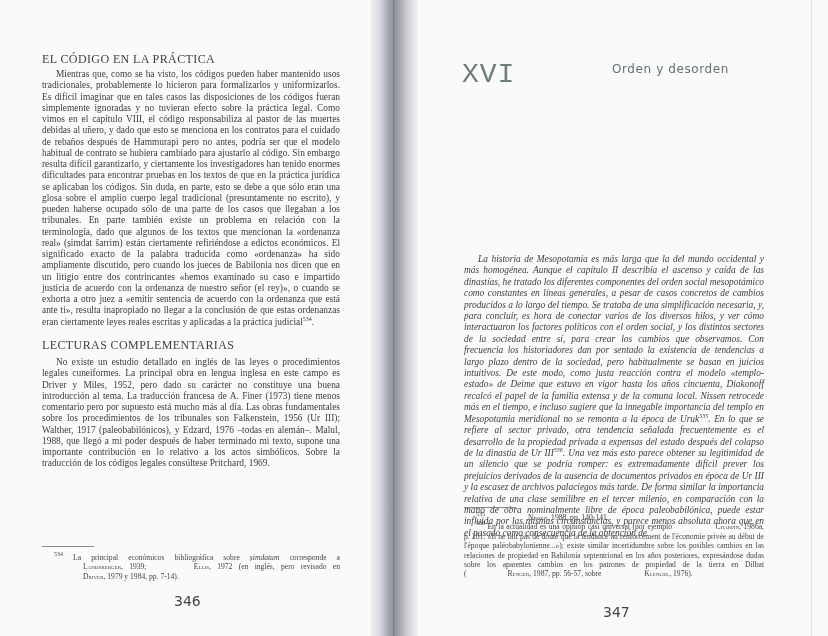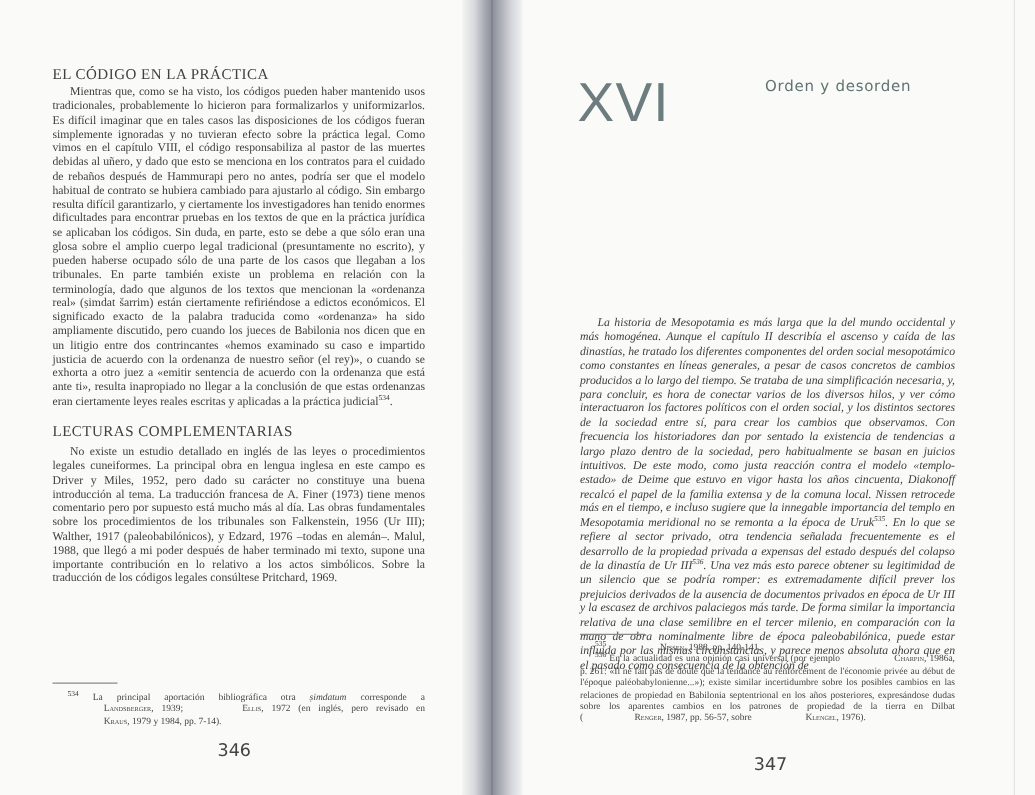--- a/index.html
+++ b/index.html
@@ -40,21 +40,21 @@
   .footnote {
     position: absolute; font-size: 7.6px; line-height: 9.4px; text-align: justify; color: #444;
   }
   .footnote p { margin: 0; text-indent: 12px; }
   .sc { font-variant: small-caps; padding-left: 41px; }
   sup { font-size: 6px; vertical-align: super; line-height: 0; }
   .page-number {
     position: absolute; font-family: "DejaVu Sans", sans-serif; font-size: 14px; color: #444;
   }
   .chapter-number {
-    position: absolute; font-family: Liberation Sans, sans-serif; font-size: 44px;
+    position: absolute; font-family: Liberation Mono, monospace; font-size: 28px;
     color: #6d7c7e; letter-spacing: 1px; line-height: 1;
   }
   .chapter-title {
     position: absolute; font-family: "DejaVu Sans", sans-serif; font-size: 12px;
     color: #5f7271; letter-spacing: .6px;
   }
 </style>
 </head>
 <body>
 
@@ -71,21 +71,21 @@
 
 <div class="section-heading" style="left:42px; top:338px;">LECTURAS COMPLEMENTARIAS</div>
 
 <div class="body-text" style="left:42px; top:357px; width:298px;">
   <p>No existe un estudio detallado en inglés de las leyes o procedimientos legales cuneiformes. La principal obra en lengua inglesa en este campo es Driver y Miles, 1952, pero dado su carácter no constituye una buena introducción al tema. La traducción francesa de A. Finer (1973) tiene menos comentario pero por supuesto está mucho más al día. Las obras fundamentales sobre los procedimientos de los tribunales son Falkenstein, 1956 (Ur III); Walther, 1917 (paleobabilónicos), y Edzard, 1976 –todas en alemán–. Malul, 1988, que llegó a mi poder después de haber terminado mi texto, supone una importante contribución en lo relativo a los actos simbólicos. Sobre la traducción de los códigos legales consúltese Pritchard, 1969.</p>
 </div>
 
 <div class="rule" style="left:42px; top:546px; width:52px;"></div>
 
 <div class="footnote" style="left:42px; top:553px; width:298px;">
-  <p><sup>534</sup> <span>La principal aportación bibliográfica otra </span><span class="italic">ṣimdatum</span><span> corresponde a </span><span class="sc">Landsberger</span><span>, 1939; </span><span class="sc">Ellis</span><span>, 1972 (en inglés, pero revisado en </span><span class="sc">Kraus</span><span>, 1979 y 1984, pp. 7-14).</span></p>
+  <p><sup>534</sup> <span>La principal económicos bibliográfica sobre </span><span class="italic">ṣimdatum</span><span> corresponde a </span><span class="sc">Landsberger</span><span>, 1939; </span><span class="sc">Ellis</span><span>, 1972 (en inglés, pero revisado en </span><span class="sc">Driver</span><span>, 1979 y 1984, pp. 7-14).</span></p>
 </div>
 
 <div class="page-number" style="left:174px; top:593px;">346</div>
 
 <div class="chapter-number" style="left:462px; top:61px;">XVI</div>
 <div class="chapter-title" style="left:612px; top:62px;">Orden y desorden</div>
 
 <div class="body-text italic" style="left:464px; top:254px; width:300px; line-height:11.4px;">
   <p><span>La historia de Mesopotamia es más larga que la del mundo occidental y más homogénea. Aunque el capítulo II describía el ascenso y caída de las dinastías, he tratado los diferentes componentes del orden social mesopotámico como constantes en líneas generales, a pesar de casos concretos de cambios producidos a lo largo del tiempo. Se trataba de una simplificación necesaria, y, para concluir, es hora de conectar varios de los diversos hilos, y ver cómo interactuaron los factores políticos con el orden social, y los distintos sectores de la sociedad entre sí, para crear los cambios que observamos. Con frecuencia los historiadores dan por sentado la existencia de tendencias a largo plazo dentro de la sociedad, pero habitualmente se basan en juicios intuitivos. De este modo, como justa reacción contra el modelo «templo-estado» de Deime que estuvo en vigor hasta los años cincuenta, Diakonoff recalcó el papel de la familia extensa y de la comuna local. Nissen retrocede más en el tiempo, e incluso sugiere que la innegable importancia del templo en Mesopotamia meridional no se remonta a la época de Uruk</span><sup>535</sup><span>. En lo que se refiere al sector privado, otra tendencia señalada frecuentemente es el desarrollo de la propiedad privada a expensas del estado después del colapso de la dinastía de Ur III</span><sup>536</sup><span>. Una vez más esto parece obtener su legitimidad de un silencio que se podría romper: es extremadamente difícil prever los prejuicios derivados de la ausencia de documentos privados en época de Ur III y la escasez de archivos palaciegos más tarde. De forma similar la importancia relativa de una clase semilibre en el tercer milenio, en comparación con la mano de obra nominalmente libre de época paleobabilónica, puede estar influida por las mismas circunstancias, y parece menos absoluta ahora que en el pasado como consecuencia de la obtención de</span></p>
 </div>

